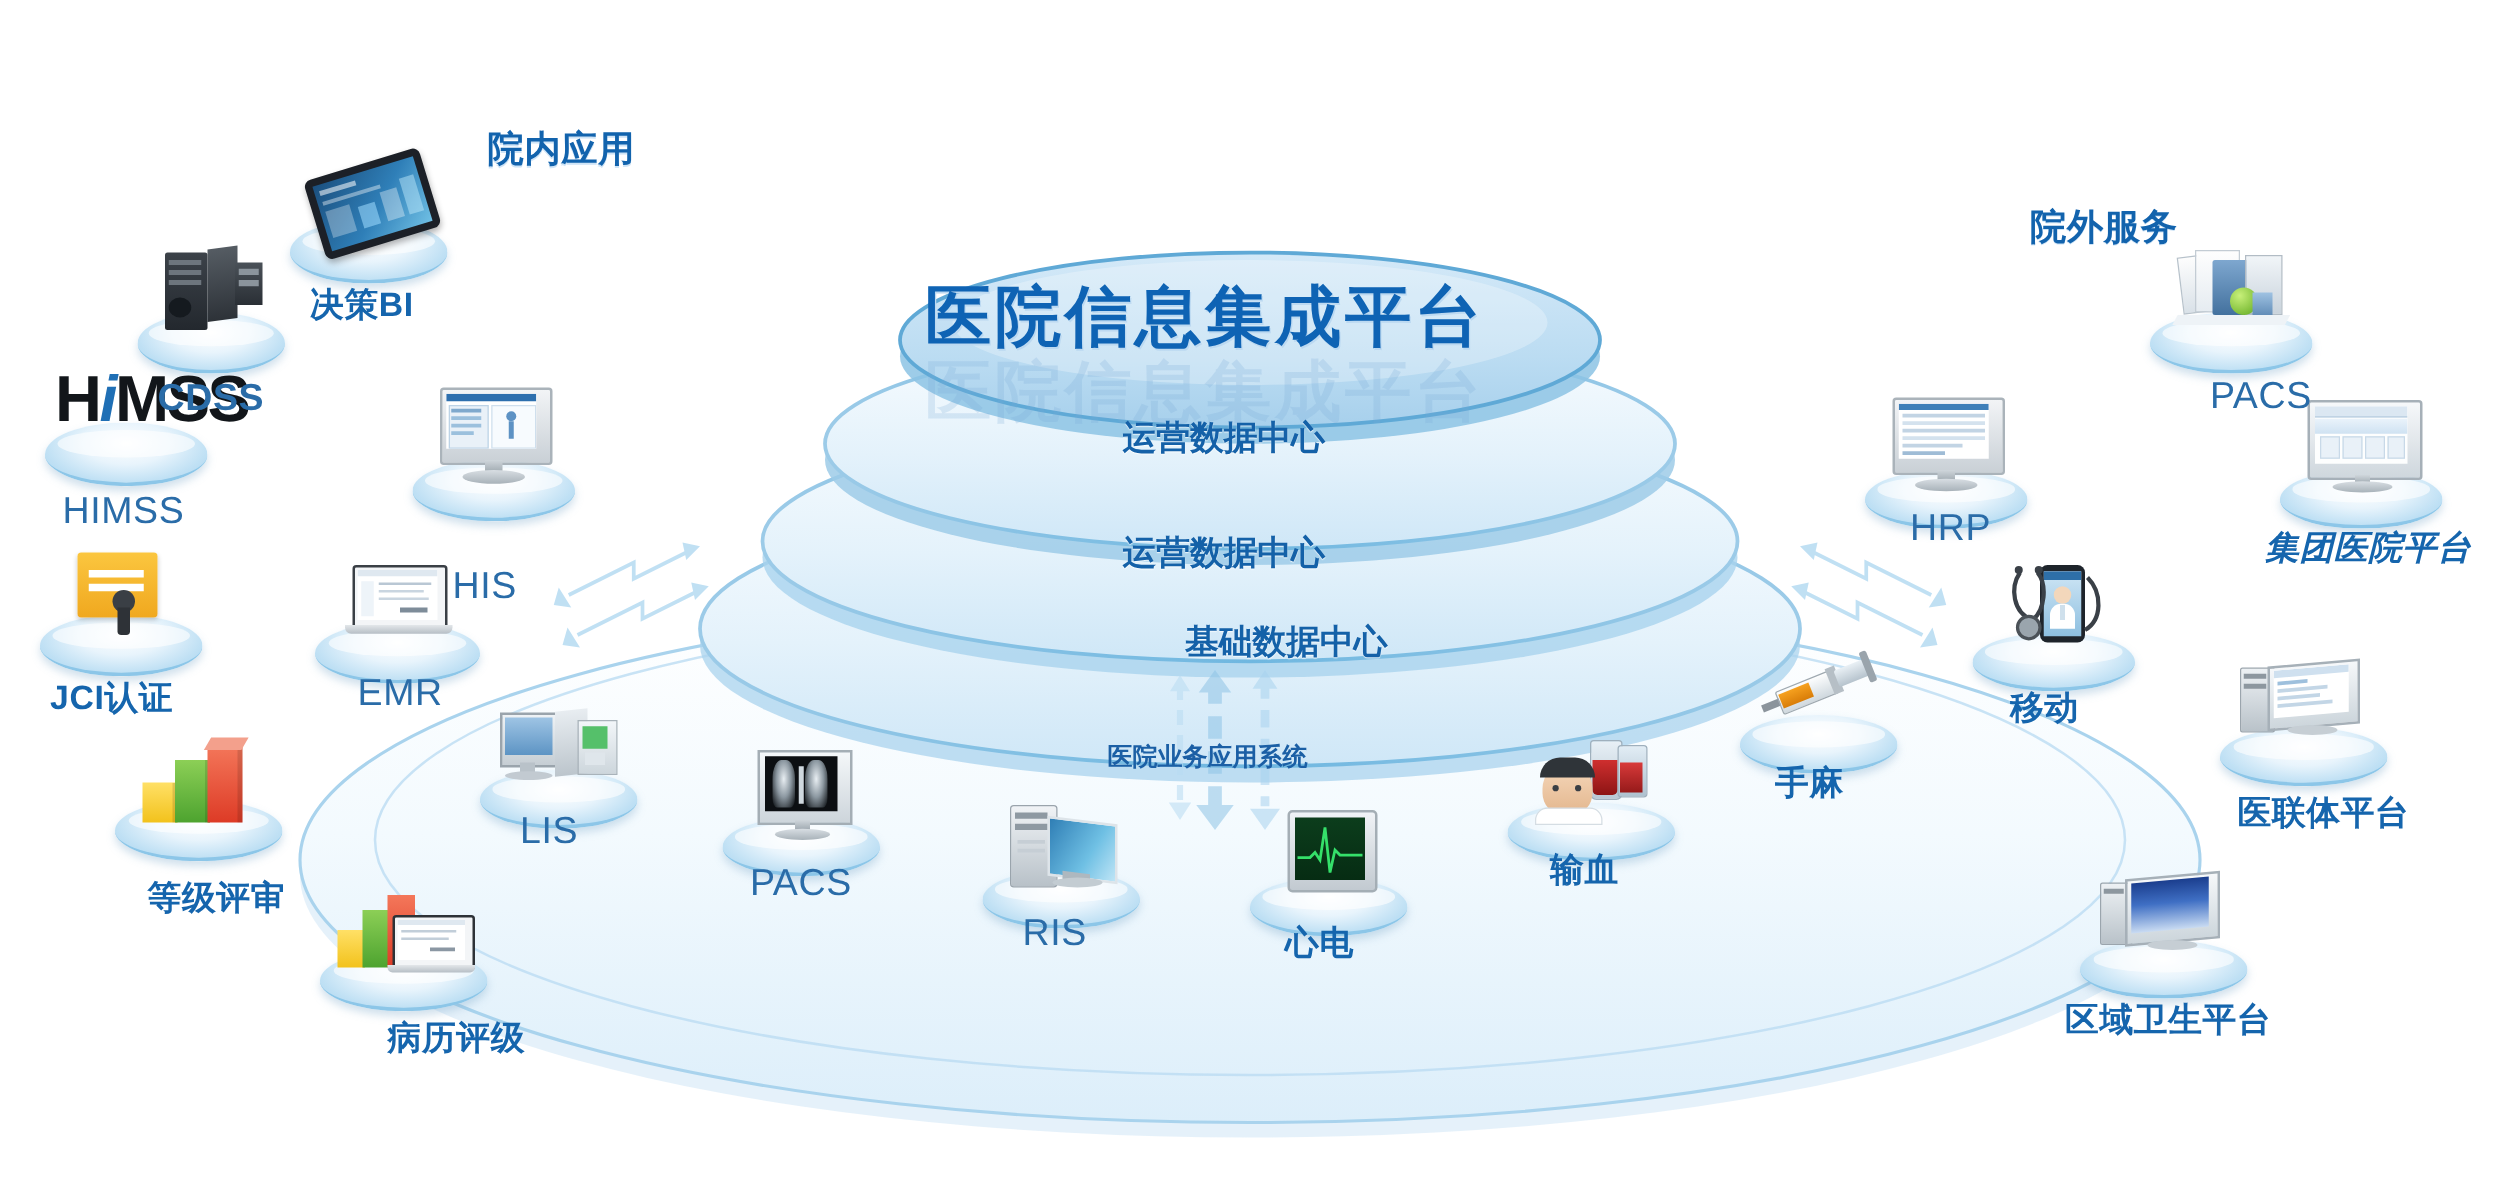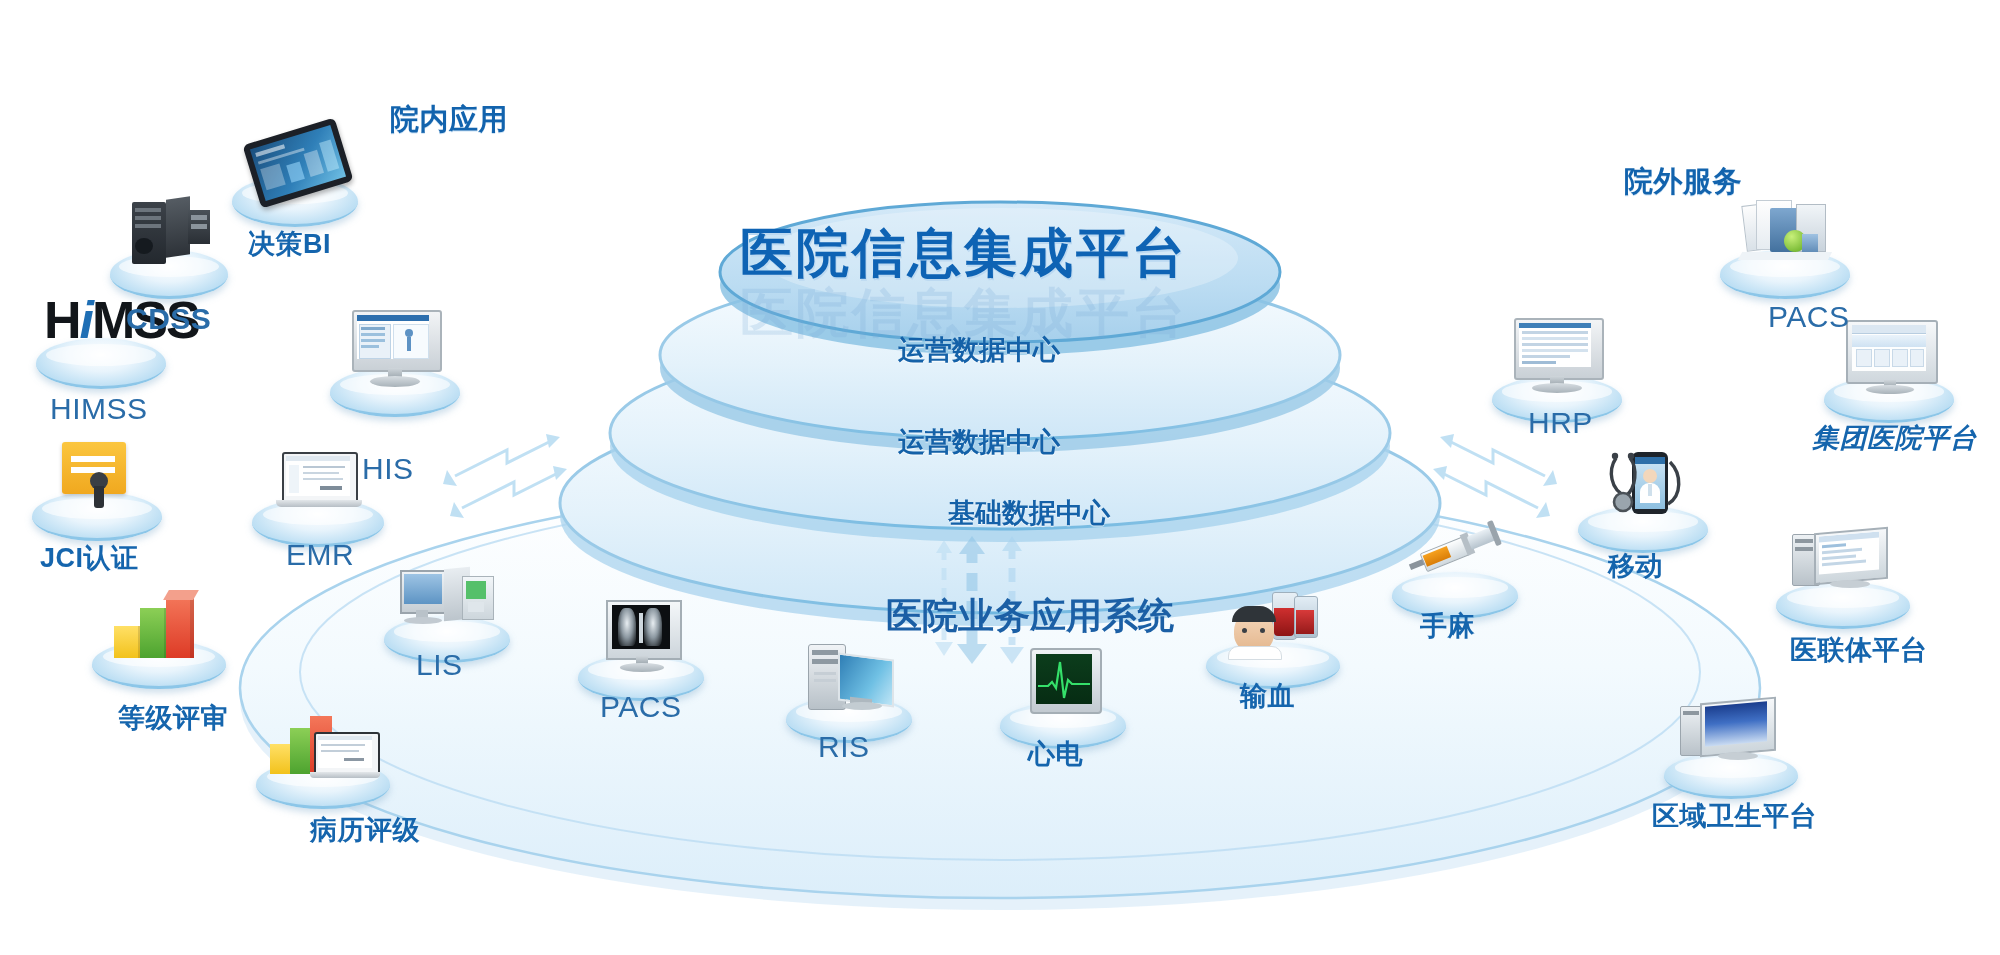--- a/index.html
+++ b/index.html
@@ -34,21 +34,21 @@
     letter-spacing:3px;
     text-shadow:1px 2px 0 #bcd9f1;
   }
   .core-ghost{
     position:absolute;z-index:8;white-space:nowrap;
     font-size:53px;font-weight:700;color:rgba(120,170,215,.22);
     letter-spacing:3px;
   }
   .biz-text{
     position:absolute;z-index:9;white-space:nowrap;
-    font-size:36px;font-weight:700;color:#1b5fa5;
+    font-size:20px;font-weight:700;color:#1b5fa5;
   }
   .topband{
     position:absolute;z-index:10;white-space:nowrap;
     font-size:30px;font-weight:700;color:#0c5fae;
     text-shadow:1px 1px 0 #cde3f6;
   }
 
   
   .node{position:absolute;z-index:7;}
   .pedestal{

